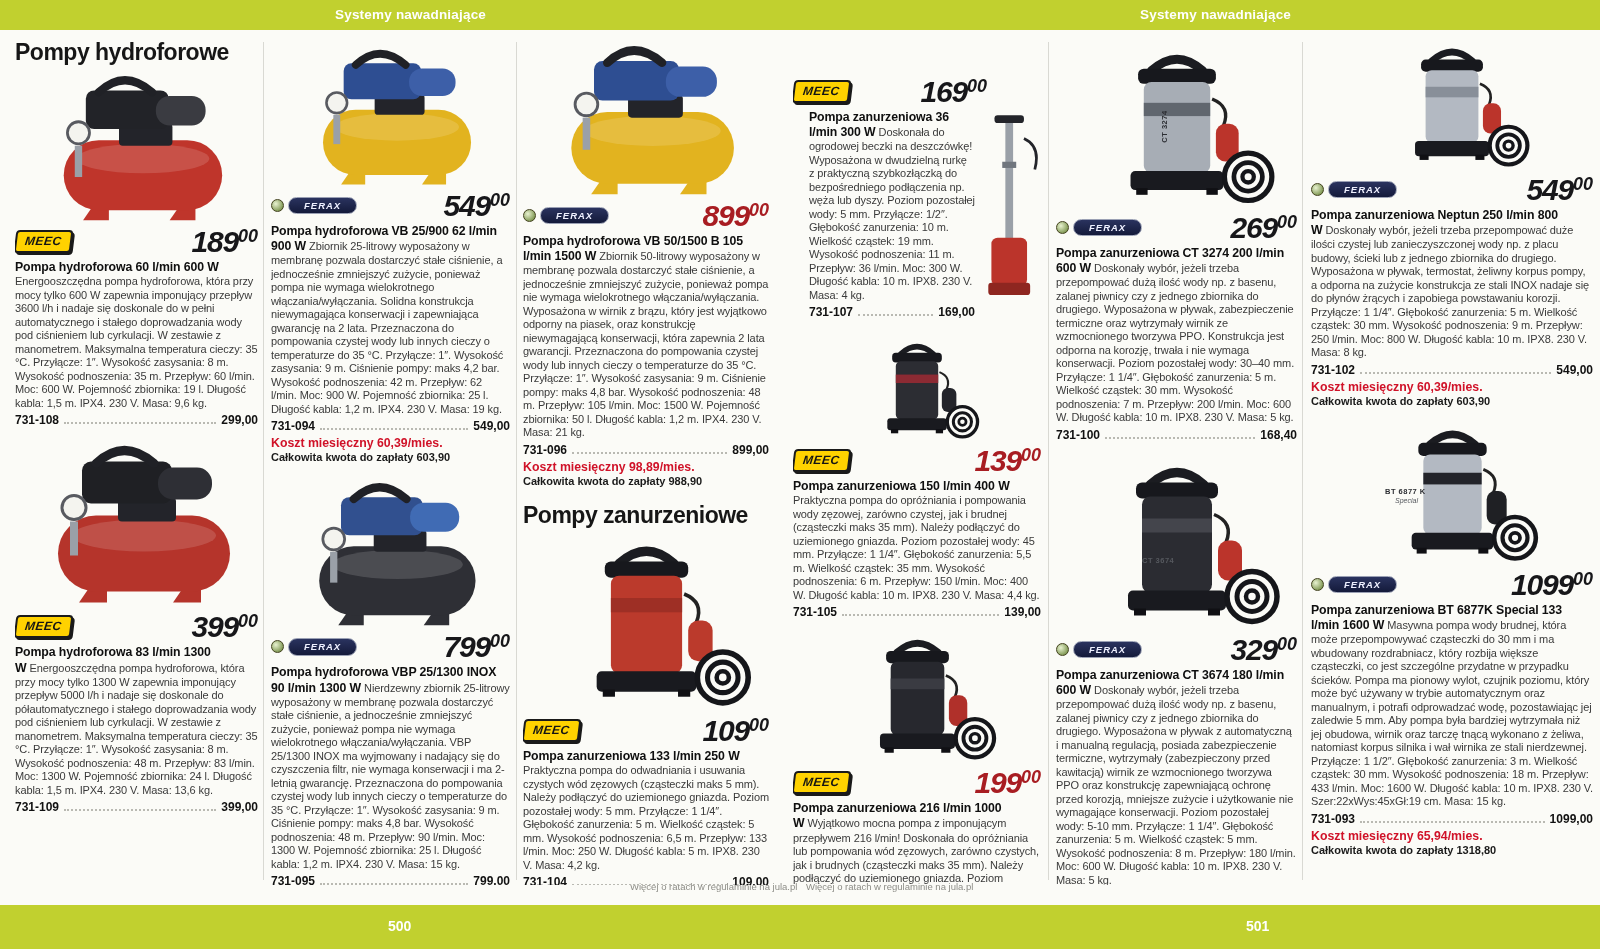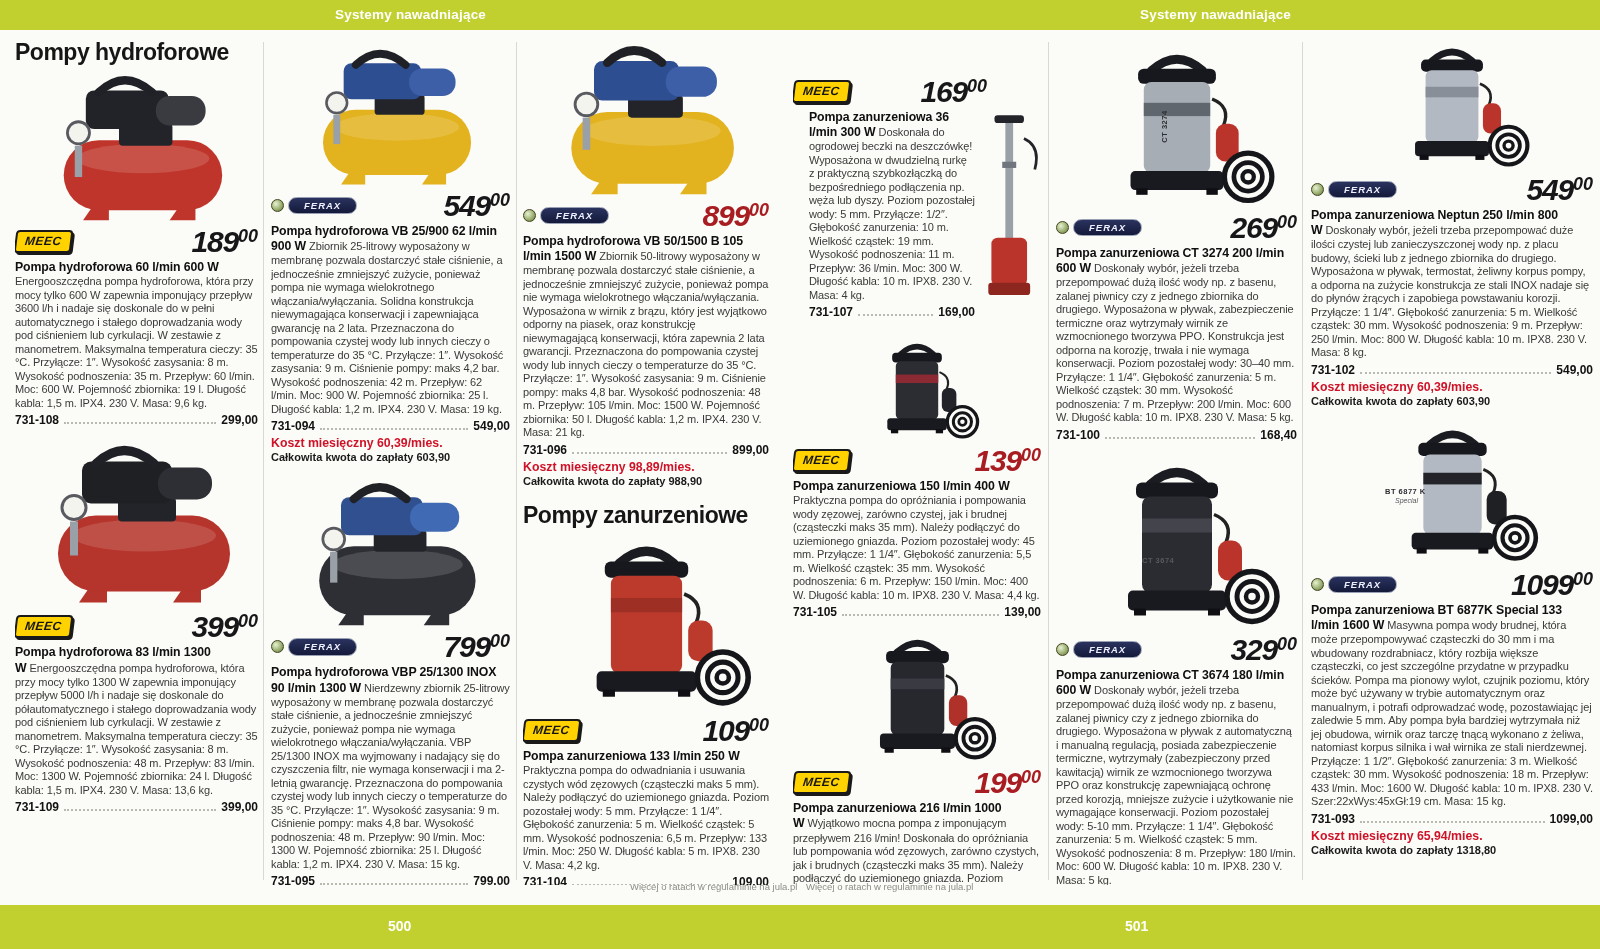--- a/index.html
+++ b/index.html
@@ -94,21 +94,21 @@
     <path d="M58 30 q22 10 14 40" stroke="#23242a" stroke-width="3.5" fill="none"></path>
   </symbol>
 </svg>
 
 <div class="bar top"></div>
 <span class="hdr-label" style="left:335px">Systemy nawadniające</span>
 <span class="hdr-label" style="left:1140px">Systemy nawadniające</span>
 
 <div class="bar bottom"></div>
 <span class="pagenum" style="left:388px">500</span>
-<span class="pagenum" style="left:1125px">501</span>
+<span class="pagenum" style="left:1246px">501</span>
 <span class="ratenote" style="left:630px">Więcej o ratach w regulaminie na jula.pl</span>
 <span class="ratenote" style="left:806px">Więcej o ratach w regulaminie na jula.pl</span>
 
 <div class="vdiv" style="left:263px"></div>
 <div class="vdiv" style="left:516px"></div>
 <div class="vdiv" style="left:1048px"></div>
 <div class="vdiv" style="left:1302px"></div>
 
 <div class="col" id="col1">
   <h1 class="section">Pompy hydroforowe</h1>

